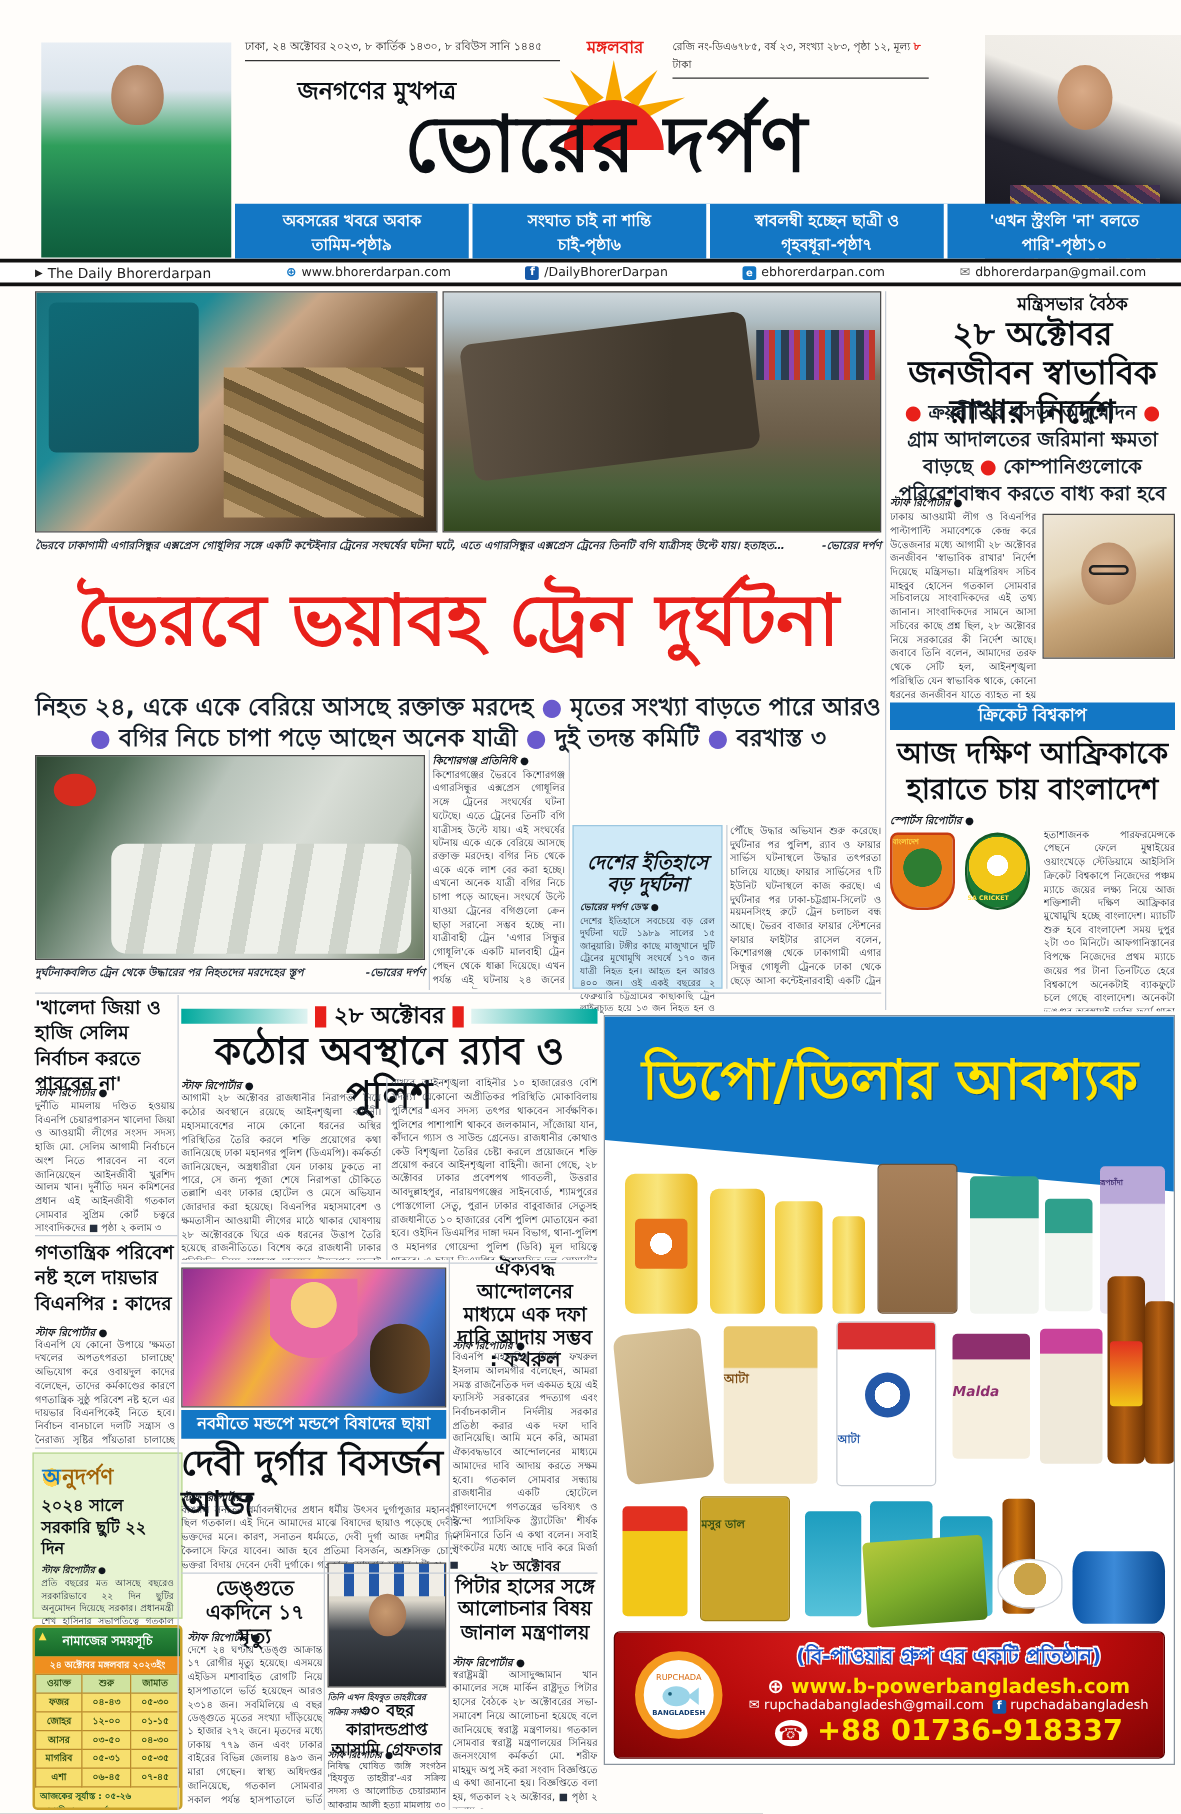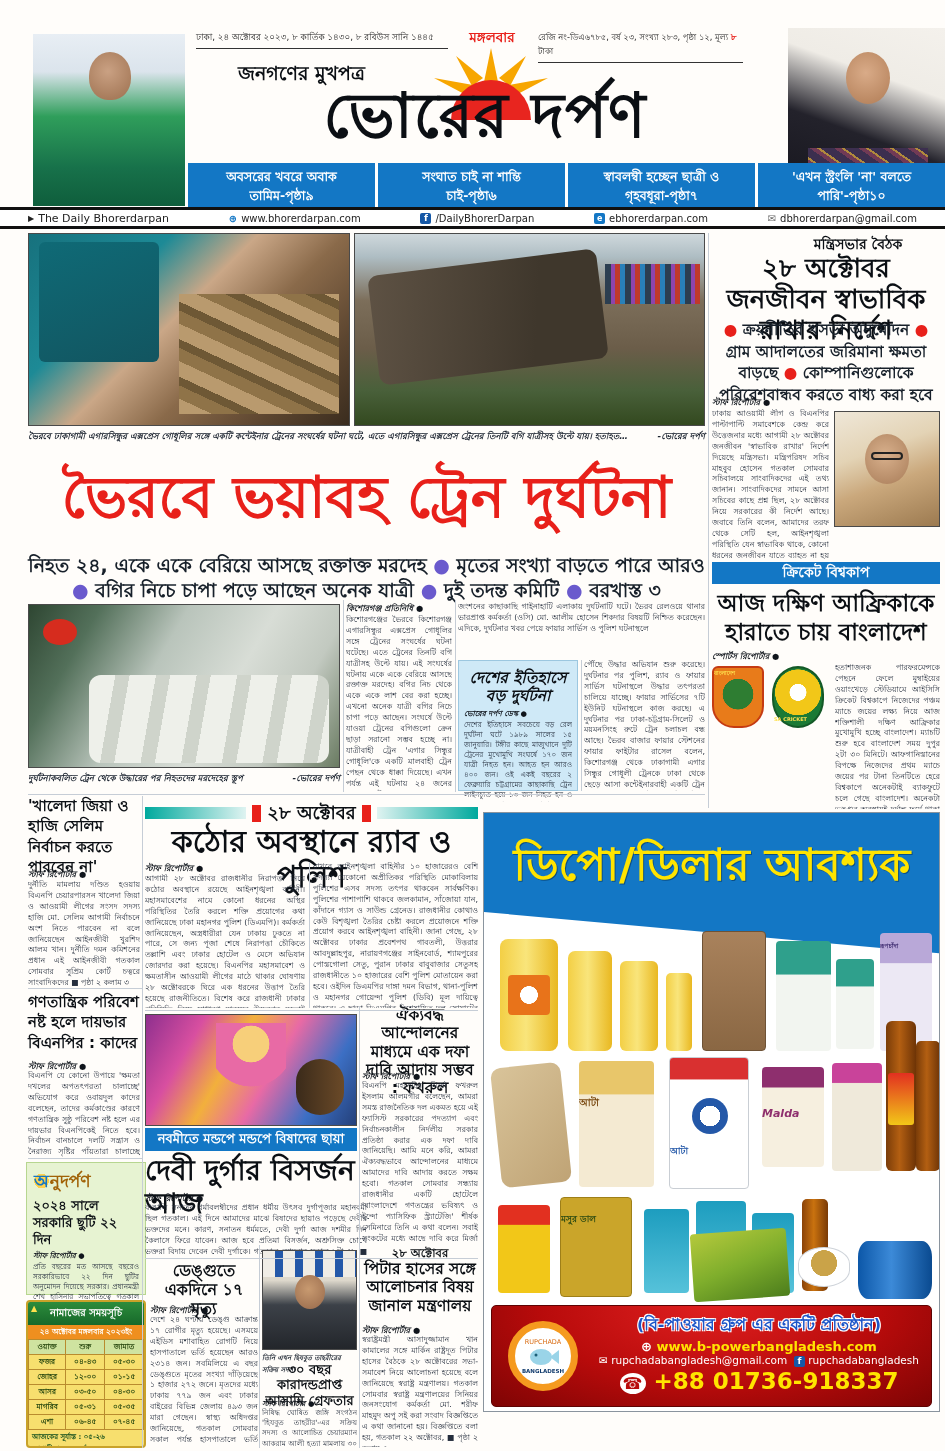--- a/index.html
+++ b/index.html
@@ -21,21 +21,21 @@
   .teaser .cell{flex:1;text-align:center;font-weight:bold;font-size:12.5px;line-height:1.5;padding:5px 4px;border-left:3px solid #fff}
   .teaser .cell:first-child{border-left:none}
   .contactbar{display:flex;align-items:center;justify-content:space-between;border-top:3px solid #111;border-bottom:3px solid #111;background:#fff;font-size:10px;padding:0 28px;color:#222}
   .citem{display:flex;align-items:center;gap:4px}
   .fb-ic{display:inline-block;width:11px;height:11px;background:#1558a7;color:#fff;font-weight:bold;font-size:9px;line-height:11px;text-align:center;border-radius:2px}
   .ep-ic{display:inline-block;width:11px;height:11px;background:#1377c5;color:#fff;font-weight:bold;font-size:8px;line-height:11px;text-align:center;border-radius:2px}
   .glob{color:#1377c5;font-weight:bold}
   .teal-bar{flex:1;height:12px;align-self:center}
   .red-sq{width:9px;height:17px;background:#e8201a;align-self:center}
   .kickrow{display:flex;gap:6px}
-  .inset{background:#cfe9f7;border:1px solid #9cc7e0;padding:8px 5px}
+  .inset{background:#cfe9f7;border:1px solid #9cc7e0;padding:20px 5px}
   .anubox{background:#e7f3d2;border:1px solid #b7d690;padding:5px 6px}
   .ptable{background:#f7df6e;border:2px solid #c9a22a;border-radius:4px;overflow:hidden}
   .ptable table{width:100%;border-collapse:collapse;font-size:7.4px;font-weight:bold;color:#2b4a10}
   .ptable td{border:1px solid #b98b2e;text-align:center;padding:1px 0}
   .prod{position:absolute;border-radius:4px}
   .lbl{position:absolute;left:0;right:0;font-weight:bold;overflow:hidden}
   .logo-shield{width:52px;height:62px;border-radius:6px 6px 22px 22px;background:radial-gradient(circle at 50% 45%,#2e7d32 0 38%,#e87b1a 39% 100%);border:2px solid #c53b12;position:relative;overflow:hidden}
   .logo-sa{width:52px;height:62px;border-radius:50%/46%;background:radial-gradient(circle at 50% 42%,#fff 0 20%,#f2c718 21% 55%,#1b7a35 56% 100%);border:2px solid #145927}
 </style>
 </head>
@@ -136,21 +136,20 @@
   <div class="abs cap" style="left:28px;top:772px;width:312px">
     <span>দুর্ঘটনাকবলিত ট্রেন থেকে উদ্ধারের পর নিহতদের মরদেহের স্তূপ</span>
     <span>-ভোরের দর্পণ</span>
   </div>
 
   <div class="abs" style="left:346px;top:602px;width:106px;height:188px">
     <div class="byline">কিশোরগঞ্জ প্রতিনিধি ●</div>
     <div class="body-txt" style="height:176px">কিশোরগঞ্জের ভৈরবে কিশোরগঞ্জ এগারসিন্ধুর এক্সপ্রেস গোধূলির সঙ্গে ট্রেনের সংঘর্ষের ঘটনা ঘটেছে। এতে ট্রেনের তিনটি বগি যাত্রীসহ উল্টে যায়। এই সংঘর্ষের ঘটনায় একে একে বেরিয়ে আসছে রক্তাক্ত মরদেহ। বগির নিচ থেকে একে একে লাশ বের করা হচ্ছে। এখনো অনেক যাত্রী বগির নিচে চাপা পড়ে আছেন। সংঘর্ষে উল্টে যাওয়া ট্রেনের বগিগুলো ক্রেন ছাড়া সরানো সম্ভব হচ্ছে না। যাত্রীবাহী ট্রেন 'এগার সিন্ধুর গোধূলি'কে একটি মালবাহী ট্রেন পেছন থেকে ধাক্কা দিয়েছে। এখন পর্যন্ত এই ঘটনায় ২৪ জনের মরদেহ উদ্ধার করা হয়েছে। হতাহতের সংখ্যা আরও বাড়তে পারে বলে আশঙ্কা করা হচ্ছে। গতকাল সোমবার বিকেল ৩টার দিকে ভৈরব</div>
   </div>
 
-  <div class="abs body-txt" style="left:458px;top:602px;width:247px;height:54px">জংশনের কাছাকাছি গাইনাহাটি এলাকায় দুর্ঘটনাটি ঘটে। ভৈরব রেলওয়ে থানার ভারপ্রাপ্ত কর্মকর্তা (ওসি) মো. আলীম হোসেন শিকদার বিষয়টি নিশ্চিত করেছেন। এদিকে, দুর্ঘটনার খবর পেয়ে ফায়ার সার্ভিস ও পুলিশ ঘটনাস্থলে</div>
 
   <div class="abs inset" style="left:458px;top:660px;width:120px;height:131px">
     <div class="headline center" style="font-size:15.5px;font-style:italic">দেশের ইতিহাসে বড় দুর্ঘটনা</div>
     <div class="byline" style="font-size:7.4px;margin-top:2px">ভোরের দর্পণ ডেস্ক ●</div>
     <div class="body-txt" style="font-size:7.2px;height:82px">দেশের ইতিহাসে সবচেয়ে বড় রেল দুর্ঘটনা ঘটে ১৯৮৯ সালের ১৫ জানুয়ারি। টঙ্গীর কাছে মাজুখানে দুটি ট্রেনের মুখোমুখি সংঘর্ষে ১৭০ জন যাত্রী নিহত হন। আহত হন আরও ৪০০ জন। ওই একই বছরের ২ ফেব্রুয়ারি চট্টগ্রামের কাছাকাছি ট্রেন লাইনচ্যুত হয়ে ১৩ জন নিহত হন ও ২০০ জন আহত হন। এছাড়া ১৯৮৩ ■ পৃষ্ঠা ২ কলাম ১</div>
   </div>
 
   <div class="abs body-txt" style="left:584px;top:660px;width:121px;height:131px">পৌঁছে উদ্ধার অভিযান শুরু করেছে। দুর্ঘটনার পর পুলিশ, র‍্যাব ও ফায়ার সার্ভিস ঘটনাস্থলে উদ্ধার তৎপরতা চালিয়ে যাচ্ছে। ফায়ার সার্ভিসের ৭টি ইউনিট ঘটনাস্থলে কাজ করছে। এ দুর্ঘটনার পর ঢাকা-চট্টগ্রাম-সিলেট ও ময়মনসিংহ রুটে ট্রেন চলাচল বন্ধ আছে। ভৈরব বাজার ফায়ার স্টেশনের ফায়ার ফাইটার রাসেল বলেন, কিশোরগঞ্জ থেকে ঢাকাগামী এগার সিন্ধুর গোধূলী ট্রেনকে ঢাকা থেকে ছেড়ে আসা কন্টেইনারবাহী একটি ট্রেন ধাক্কা দেয়। আমরা বিকেল ৪টার দিকে দুর্ঘটনার খবর পাই। আহতদের উদ্ধারে ■ পৃষ্ঠা ২ কলাম ১</div>
 
   <div class="abs headline center" style="left:744px;top:236px;width:228px;font-size:14px">মন্ত্রিসভার বৈঠক</div>
@@ -345,21 +344,21 @@
         <div style="font-size:6.5px;font-weight:normal;color:#d86a10;margin-top:10px">RUPCHADA</div>
         <svg width="34" height="22" viewBox="0 0 34 22" style="display:block;margin:0 auto">
             <ellipse cx="15" cy="11" rx="11" ry="8" fill="#9ad4e8"></ellipse>
             <polygon points="24,11 33,4 33,18" fill="#9ad4e8"></polygon>
             <circle cx="10" cy="9" r="1.5" fill="#1b5e77"></circle>
           </svg>
         <div style="font-size:5.5px;font-weight:bold;color:#123c6e">BANGLADESH</div>
       </div>
       <div class="abs" style="left:100px;top:6px;width:334px;text-align:center">
         <div style="font-size:16px;font-weight:bold;color:#1c55c8;text-shadow:-1px -1px 0 #fff,1px -1px 0 #fff,-1px 1px 0 #fff,1px 1px 0 #fff">(বি-পাওয়ার গ্রুপ এর একটি প্রতিষ্ঠান)</div>
-        <div style="font-size:13px;font-weight:bold;color:#ffe400"><span style="color:#fff">⊕</span> <span>www.b-powerbangladesh.com</span></div>
+        <div style="font-size:16px;font-weight:bold;color:#ffe400"><span style="color:#fff">⊕</span> <span>www.b-powerbangladesh.com</span></div>
         <div style="font-size:10.5px;color:#fff"><span>✉</span> <span>rupchadabangladesh@gmail.com</span>&nbsp;&nbsp;<span class="fb-ic">f</span> <span>rupchadabangladesh</span></div>
         <div style="font-size:23px;font-weight:bold;color:#ffe400;margin-top:1px"><span style="font-size:16px;color:#b80b0b;background:#fff;border-radius:50%;padding:1px 3px">☎</span> <span>+88 01736-918337</span></div>
       </div>
     </div>
   </div>
 
   <div class="vrule" style="left:708px;top:233px;height:575px"></div>
   <div class="vrule" style="left:343px;top:600px;height:192px"></div>
   <div class="vrule" style="left:455px;top:600px;height:192px"></div>
   <div class="vrule" style="left:581px;top:660px;height:131px"></div>

